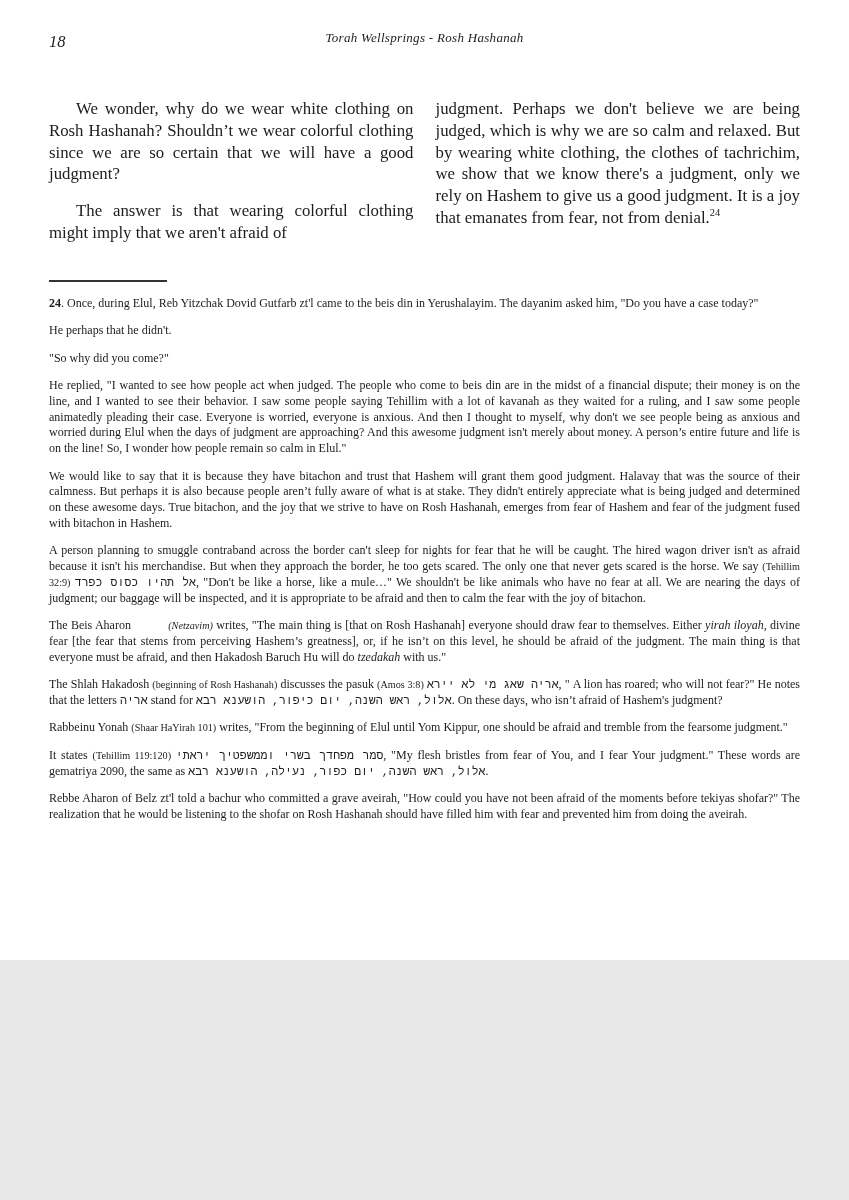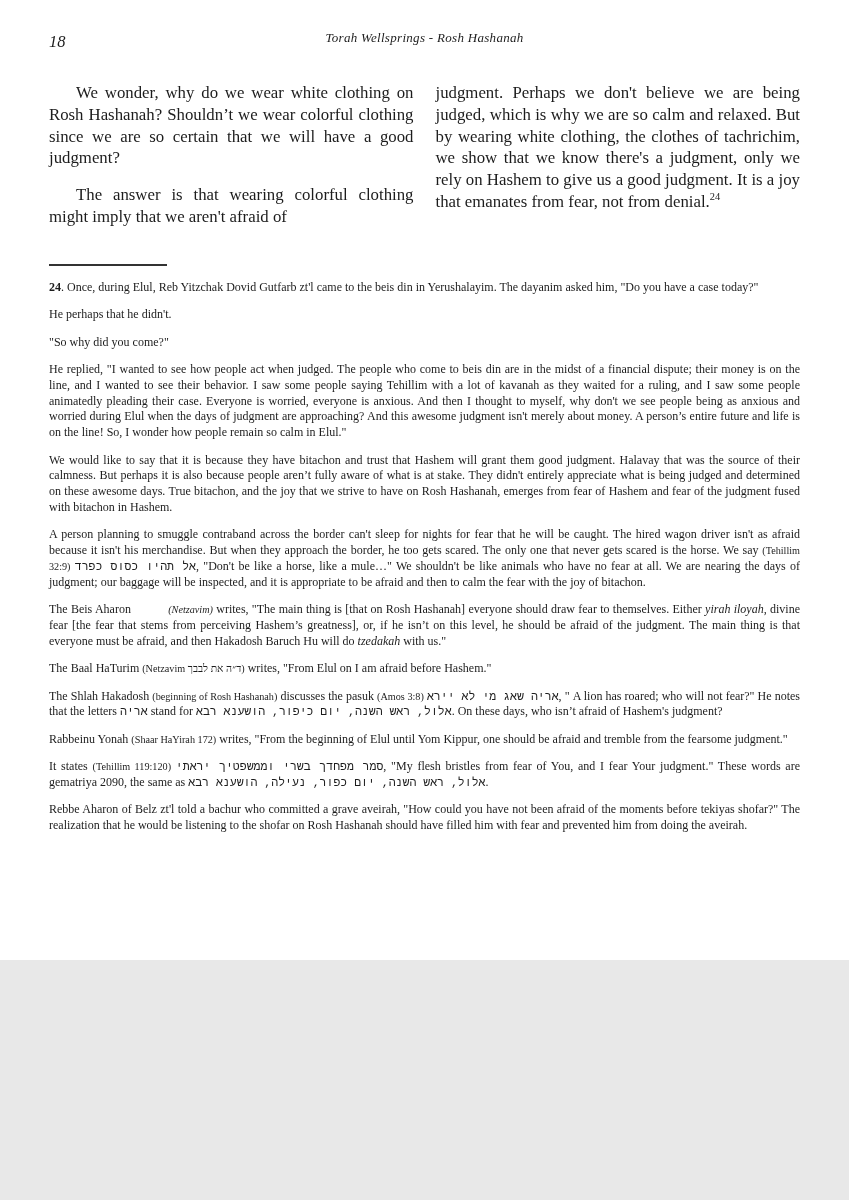--- a/index.html
+++ b/index.html
@@ -33,21 +33,21 @@
   .page-title {
     display: block;
     text-align: center;
     font-style: italic;
     font-size: 13px;
     letter-spacing: 0.3px;
   }
   .columns {
     display: flex;
     gap: 22px;
-    margin-top: 24px;
+    margin-top: 40px;
   }
   .column {
     flex: 1 1 0;
     text-align: justify;
     font-size: 16.8px;
     line-height: 1.3;
   }
   .column p.para {
     margin: 0 0 15px 0;
   }
@@ -103,19 +103,18 @@
   <hr class="footnote-rule">
 
   <section class="footnotes">
       <p class="para"><span class="run run-b">24</span><span class="run">. Once, during Elul, Reb Yitzchak Dovid Gutfarb zt'l came to the beis din in Yerushalayim. The dayanim asked him, "Do you have a case today?"</span></p>
       <p class="para"><span class="run">He perhaps that he didn't.</span></p>
       <p class="para"><span class="run">"So why did you come?"</span></p>
       <p class="para"><span class="run">He replied, "I wanted to see how people act when judged. The people who come to beis din are in the midst of a financial dispute; their money is on the line, and I wanted to see their behavior. I saw some people saying Tehillim with a lot of kavanah as they waited for a ruling, and I saw some people animatedly pleading their case. Everyone is worried, everyone is anxious. And then I thought to myself, why don't we see people being as anxious and worried during Elul when the days of judgment are approaching? And this awesome judgment isn't merely about money. A person’s entire future and life is on the line! So, I wonder how people remain so calm in Elul."</span></p>
       <p class="para"><span class="run">We would like to say that it is because they have bitachon and trust that Hashem will grant them good judgment. Halavay that was the source of their calmness. But perhaps it is also because people aren’t fully aware of what is at stake. They didn't entirely appreciate what is being judged and determined on these awesome days. True bitachon, and the joy that we strive to have on Rosh Hashanah, emerges from fear of Hashem and fear of the judgment fused with bitachon in Hashem.</span></p>
       <p class="para"><span class="run">A person planning to smuggle contraband across the border can't sleep for nights for fear that he will be caught. The hired wagon driver isn't as afraid because it isn't his merchandise. But when they approach the border, he too gets scared. The only one that never gets scared is the horse. We say </span><span class="run run-cite">(Tehillim 32:9)</span><span class="run"> </span><span class="run run-he">אל תהיו כסוס כפרד</span><span class="run">, "Don't be like a horse, like a mule…" We shouldn't be like animals who have no fear at all. We are nearing the days of judgment; our baggage will be inspected, and it is appropriate to be afraid and then to calm the fear with the joy of bitachon.</span></p>
       <p class="para"><span class="run">The Beis Aharon </span><span class="run run-cite-i">(Netzavim)</span><span class="run"> writes, "The main thing is [that on Rosh Hashanah] everyone should draw fear to themselves. Either </span><span class="run run-i">yirah iloyah</span><span class="run">, divine fear [the fear that stems from perceiving Hashem’s greatness], or, if he isn’t on this level, he should be afraid of the judgment. The main thing is that everyone must be afraid, and then Hakadosh Baruch Hu will do </span><span class="run run-i">tzedakah</span><span class="run"> with us."</span></p>
-      <p class="para"><span class="run">The Baal HaTurim </span><span class="run run-cite">(Netzavim </span><span class="run run-cite-he">ד״ה את לבבך</span><span class="run run-cite">)</span><span class="run"> writes, "From Elul on I am afraid before Hashem."</span></p>
       <p class="para"><span class="run">The Shlah Hakadosh </span><span class="run run-cite">(beginning of Rosh Hashanah)</span><span class="run"> discusses the pasuk </span><span class="run run-cite">(Amos 3:8)</span><span class="run"> </span><span class="run run-he">אריה שאג מי לא יירא</span><span class="run">, " A lion has roared; who will not fear?" He notes that the letters </span><span class="run run-he">אריה</span><span class="run"> stand for </span><span class="run run-he">אלול, ראש השנה, יום כיפור, הושענא רבא</span><span class="run">. On these days, who isn’t afraid of Hashem's judgment?</span></p>
-      <p class="para"><span class="run">Rabbeinu Yonah </span><span class="run run-cite">(Shaar HaYirah 172)</span><span class="run"> writes, "From the beginning of Elul until Yom Kippur, one should be afraid and tremble from the fearsome judgment."</span></p>
+      <p class="para"><span class="run">Rabbeinu Yonah </span><span class="run run-cite">(Shaar HaYirah 101)</span><span class="run"> writes, "From the beginning of Elul until Yom Kippur, one should be afraid and tremble from the fearsome judgment."</span></p>
       <p class="para"><span class="run">It states </span><span class="run run-cite">(Tehillim 119:120)</span><span class="run"> </span><span class="run run-he">סמר מפחדך בשרי וממשפטיך יראתי</span><span class="run">, "My flesh bristles from fear of You, and I fear Your judgment." These words are gematriya 2090, the same as </span><span class="run run-he">אלול, ראש השנה, יום כפור, נעילה, הושענא רבא</span><span class="run">.</span></p>
       <p class="para"><span class="run">Rebbe Aharon of Belz zt'l told a bachur who committed a grave aveirah, "How could you have not been afraid of the moments before tekiyas shofar?" The realization that he would be listening to the shofar on Rosh Hashanah should have filled him with fear and prevented him from doing the aveirah.</span></p>
     </section>
 </div>
 
 </body></html>

